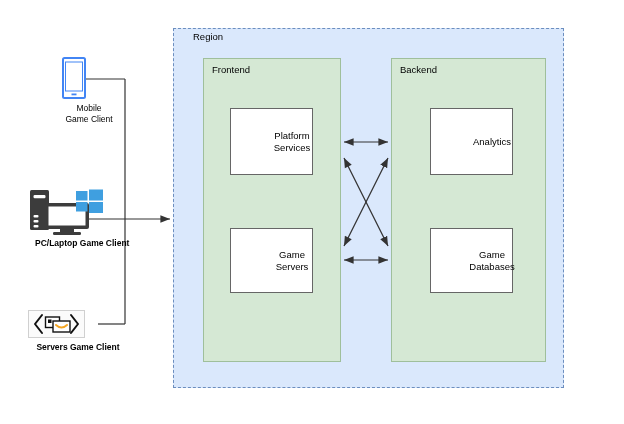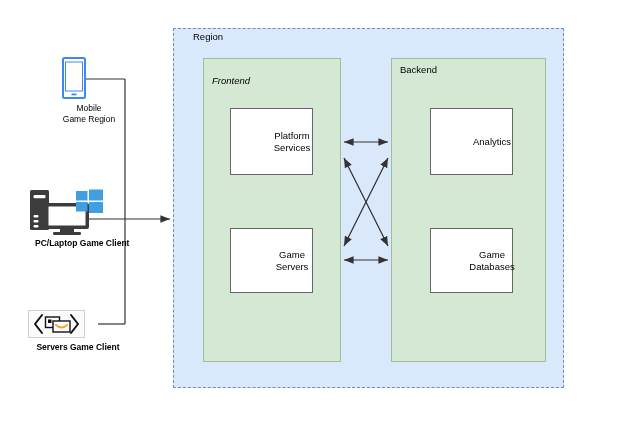--- a/index.html
+++ b/index.html
@@ -27,21 +27,21 @@
   .zone{
     background:#d5e8d4;
     border:1px solid #9fbf9b;
     box-sizing:border-box;
   }
   #frontend-zone{ left:203px; top:58px; width:138px; height:304px; }
   #backend-zone { left:391px; top:58px; width:155px; height:304px; }
   .zone-label{
     font-size:9.5px; color:#000; line-height:12px; white-space:nowrap;
   }
-  #frontend-label{ left:212px; top:75px;font-style:italic; }
+  #frontend-label{ left:212px; top:64px; }
   #backend-label { left:400px; top:64px; }
 
   
   .node{
     background:#ffffff;
     border:1.5px solid #666666;
     box-sizing:border-box;
     display:flex; align-items:center; justify-content:center;
     font-size:9.5px; color:#000; text-align:center;
     line-height:12px;
@@ -122,21 +122,21 @@
 
   <div class="abs" id="icon-mobile">
     <svg width="24" height="42" viewBox="0 0 24 42">
       <rect x="1" y="1" width="22" height="40" rx="1.5" ry="1.5" fill="#ffffff" stroke="#4285f4" stroke-width="2"></rect>
       <rect x="3.5" y="5" width="17" height="29" fill="#ffffff" stroke="#4285f4" stroke-width="1"></rect>
       <rect x="9.5" y="36.5" width="5" height="1.8" fill="#4285f4"></rect>
     </svg>
   </div>
   <div class="abs client" id="label-mobile">
     <div class="client-label">Mobile</div>
-    <div class="client-label">Game Region</div>
+    <div class="client-label">Game Client</div>
   </div>
 
   <div class="abs" id="icon-pc">
     <svg width="78" height="48" viewBox="0 0 78 48">
 
       <rect x="2" y="2" width="19" height="40" rx="1.5" fill="#3c3c3c"></rect>
       <rect x="5.5" y="7" width="12" height="3.2" rx="1.2" fill="#ffffff"></rect>
       <rect x="5.5" y="27" width="5" height="2.4" rx="1" fill="#ffffff"></rect>
       <rect x="5.5" y="32" width="5" height="2.4" rx="1" fill="#ffffff"></rect>
       <rect x="5.5" y="37" width="5" height="2.4" rx="1" fill="#ffffff"></rect>

